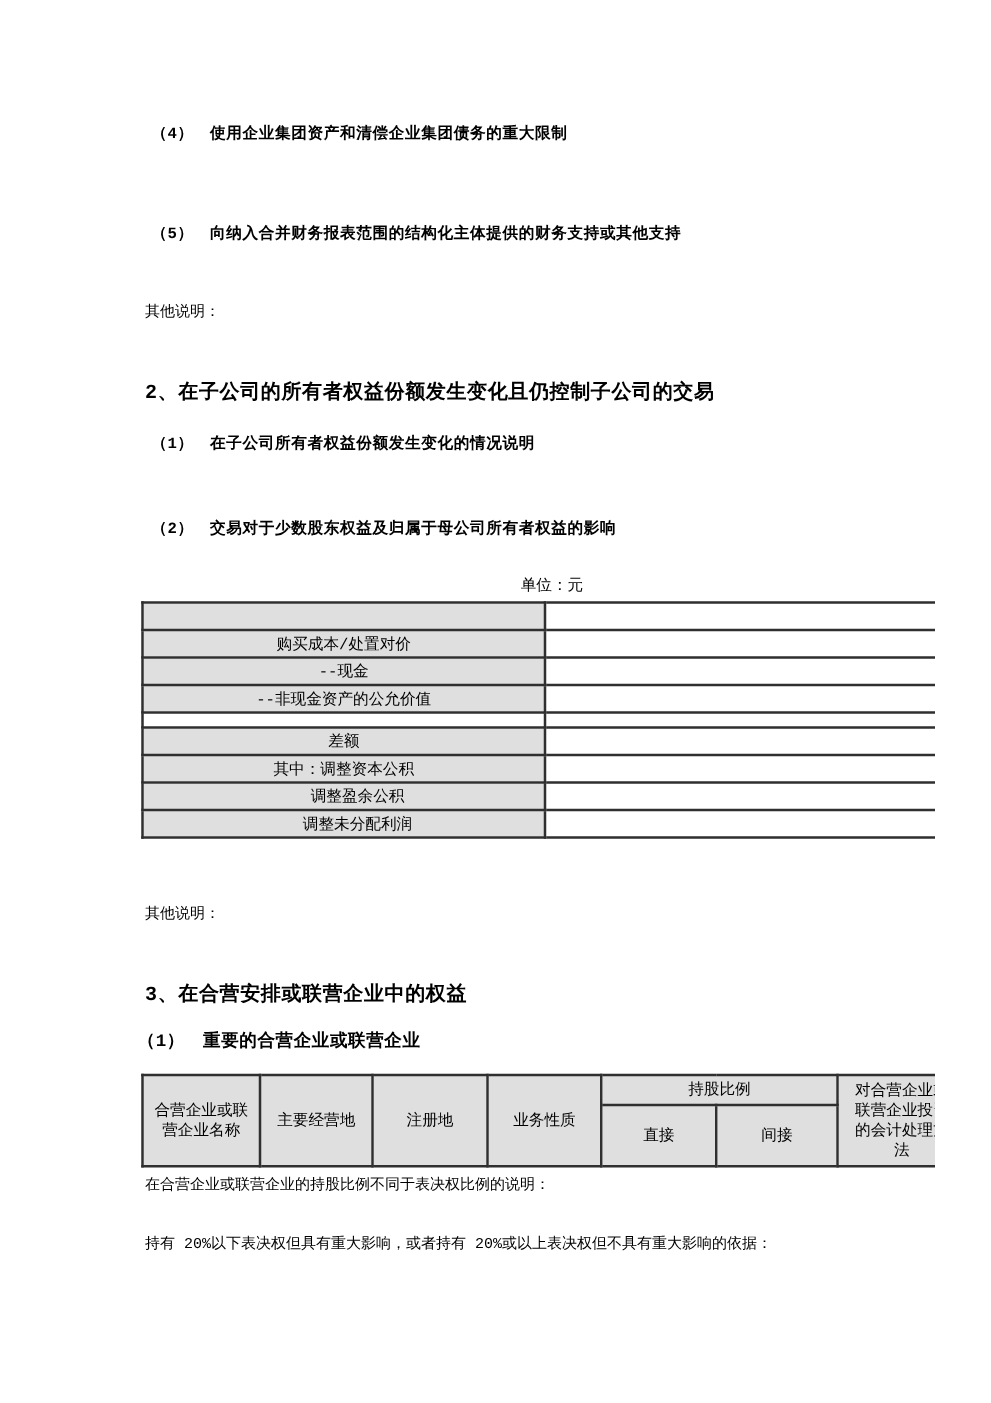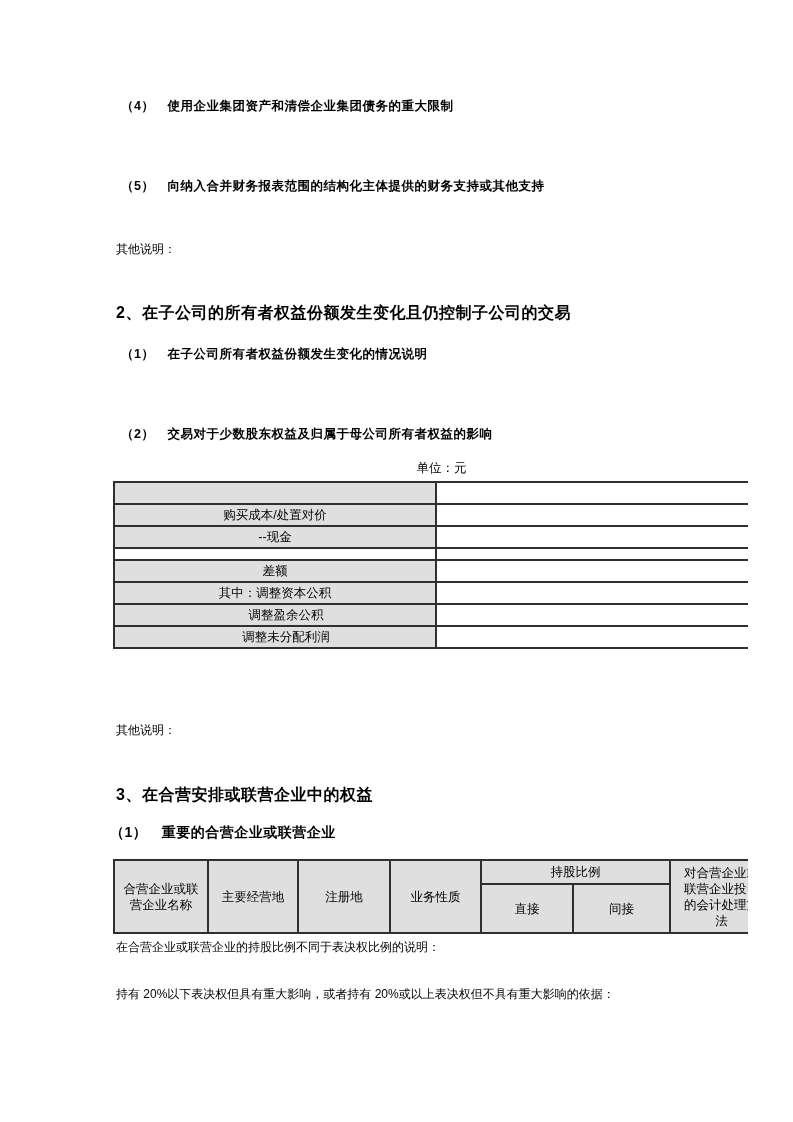--- a/index.html
+++ b/index.html
@@ -8,21 +8,21 @@
     --ink: #000000;
     --paper: #ffffff;
   }
   * { margin: 0; padding: 0; box-sizing: border-box; }
   html, body { background: var(--paper); }
   .page {
     position: relative;
     width: 703px;
     height: 1122px;
     background: var(--paper);
-    font-family: Liberation Sans, sans-serif;
+    font-family: Liberation Mono, monospace;
     color: var(--ink);
     overflow: hidden;
     margin: 0 auto;
   }
   .abs { position: absolute; }
   .h-sub   { font-size: 12.5px; font-weight: bold; letter-spacing: 0.5px; }
   .h-sub-lg{ font-size: 14px;   font-weight: bold; letter-spacing: 0.5px; }
   .h-sec   { font-size: 16px;   font-weight: bold; letter-spacing: 0.5px; }
   .body-text { font-size: 12px; }
   .unit-line { font-size: 12.5px; text-align: center; }
@@ -62,40 +62,44 @@
   <div class="abs h-sub" style="left:76px; top:98px;">（4）　使用企业集团资产和清偿企业集团债务的重大限制</div>
 
   <div class="abs h-sub" style="left:76px; top:178px;">（5）　向纳入合并财务报表范围的结构化主体提供的财务支持或其他支持</div>
 
   <div class="abs body-text" style="left:71px; top:241px;">其他说明：</div>
 
   <div class="abs h-sec" style="left:71px; top:303px;text-align:center;">2、在子公司的所有者权益份额发生变化且仍控制子公司的交易</div>
 
   <div class="abs h-sub" style="left:76px; top:346px;">（1）　在子公司所有者权益份额发生变化的情况说明</div>
 
-  <div class="abs h-sub" style="left:76px; top:426px;">（2）　交易对于少数股东权益及归属于母公司所有者权益的影响</div>
+  <div class="abs h-sub" style="left:76px; top:414px;">（2）　交易对于少数股东权益及归属于母公司所有者权益的影响</div>
 
   <div class="abs unit-line" style="left:68px; top:460px; width:657px;">单位：元</div>
 
   <table class="abs t1" style="left:68px; top:481px;">
     <colgroup>
         <col style="width:322px">
         <col style="width:336px">
       </colgroup>
     <tbody>
       <tr>
         <td class="shaded"></td>
         <td></td>
       </tr>
       <tr>
         <td class="shaded">购买成本/处置对价</td>
         <td></td>
       </tr>
       <tr>
         <td class="shaded">--现金</td>
+        <td></td>
+      </tr>
+      <tr>
+        <td class="shaded">--非现金资产的公允价值</td>
         <td></td>
       </tr>
       <tr class="spacer-row">
         <td></td>
         <td></td>
       </tr>
       <tr>
         <td class="shaded">差额</td>
         <td></td>
       </tr>

